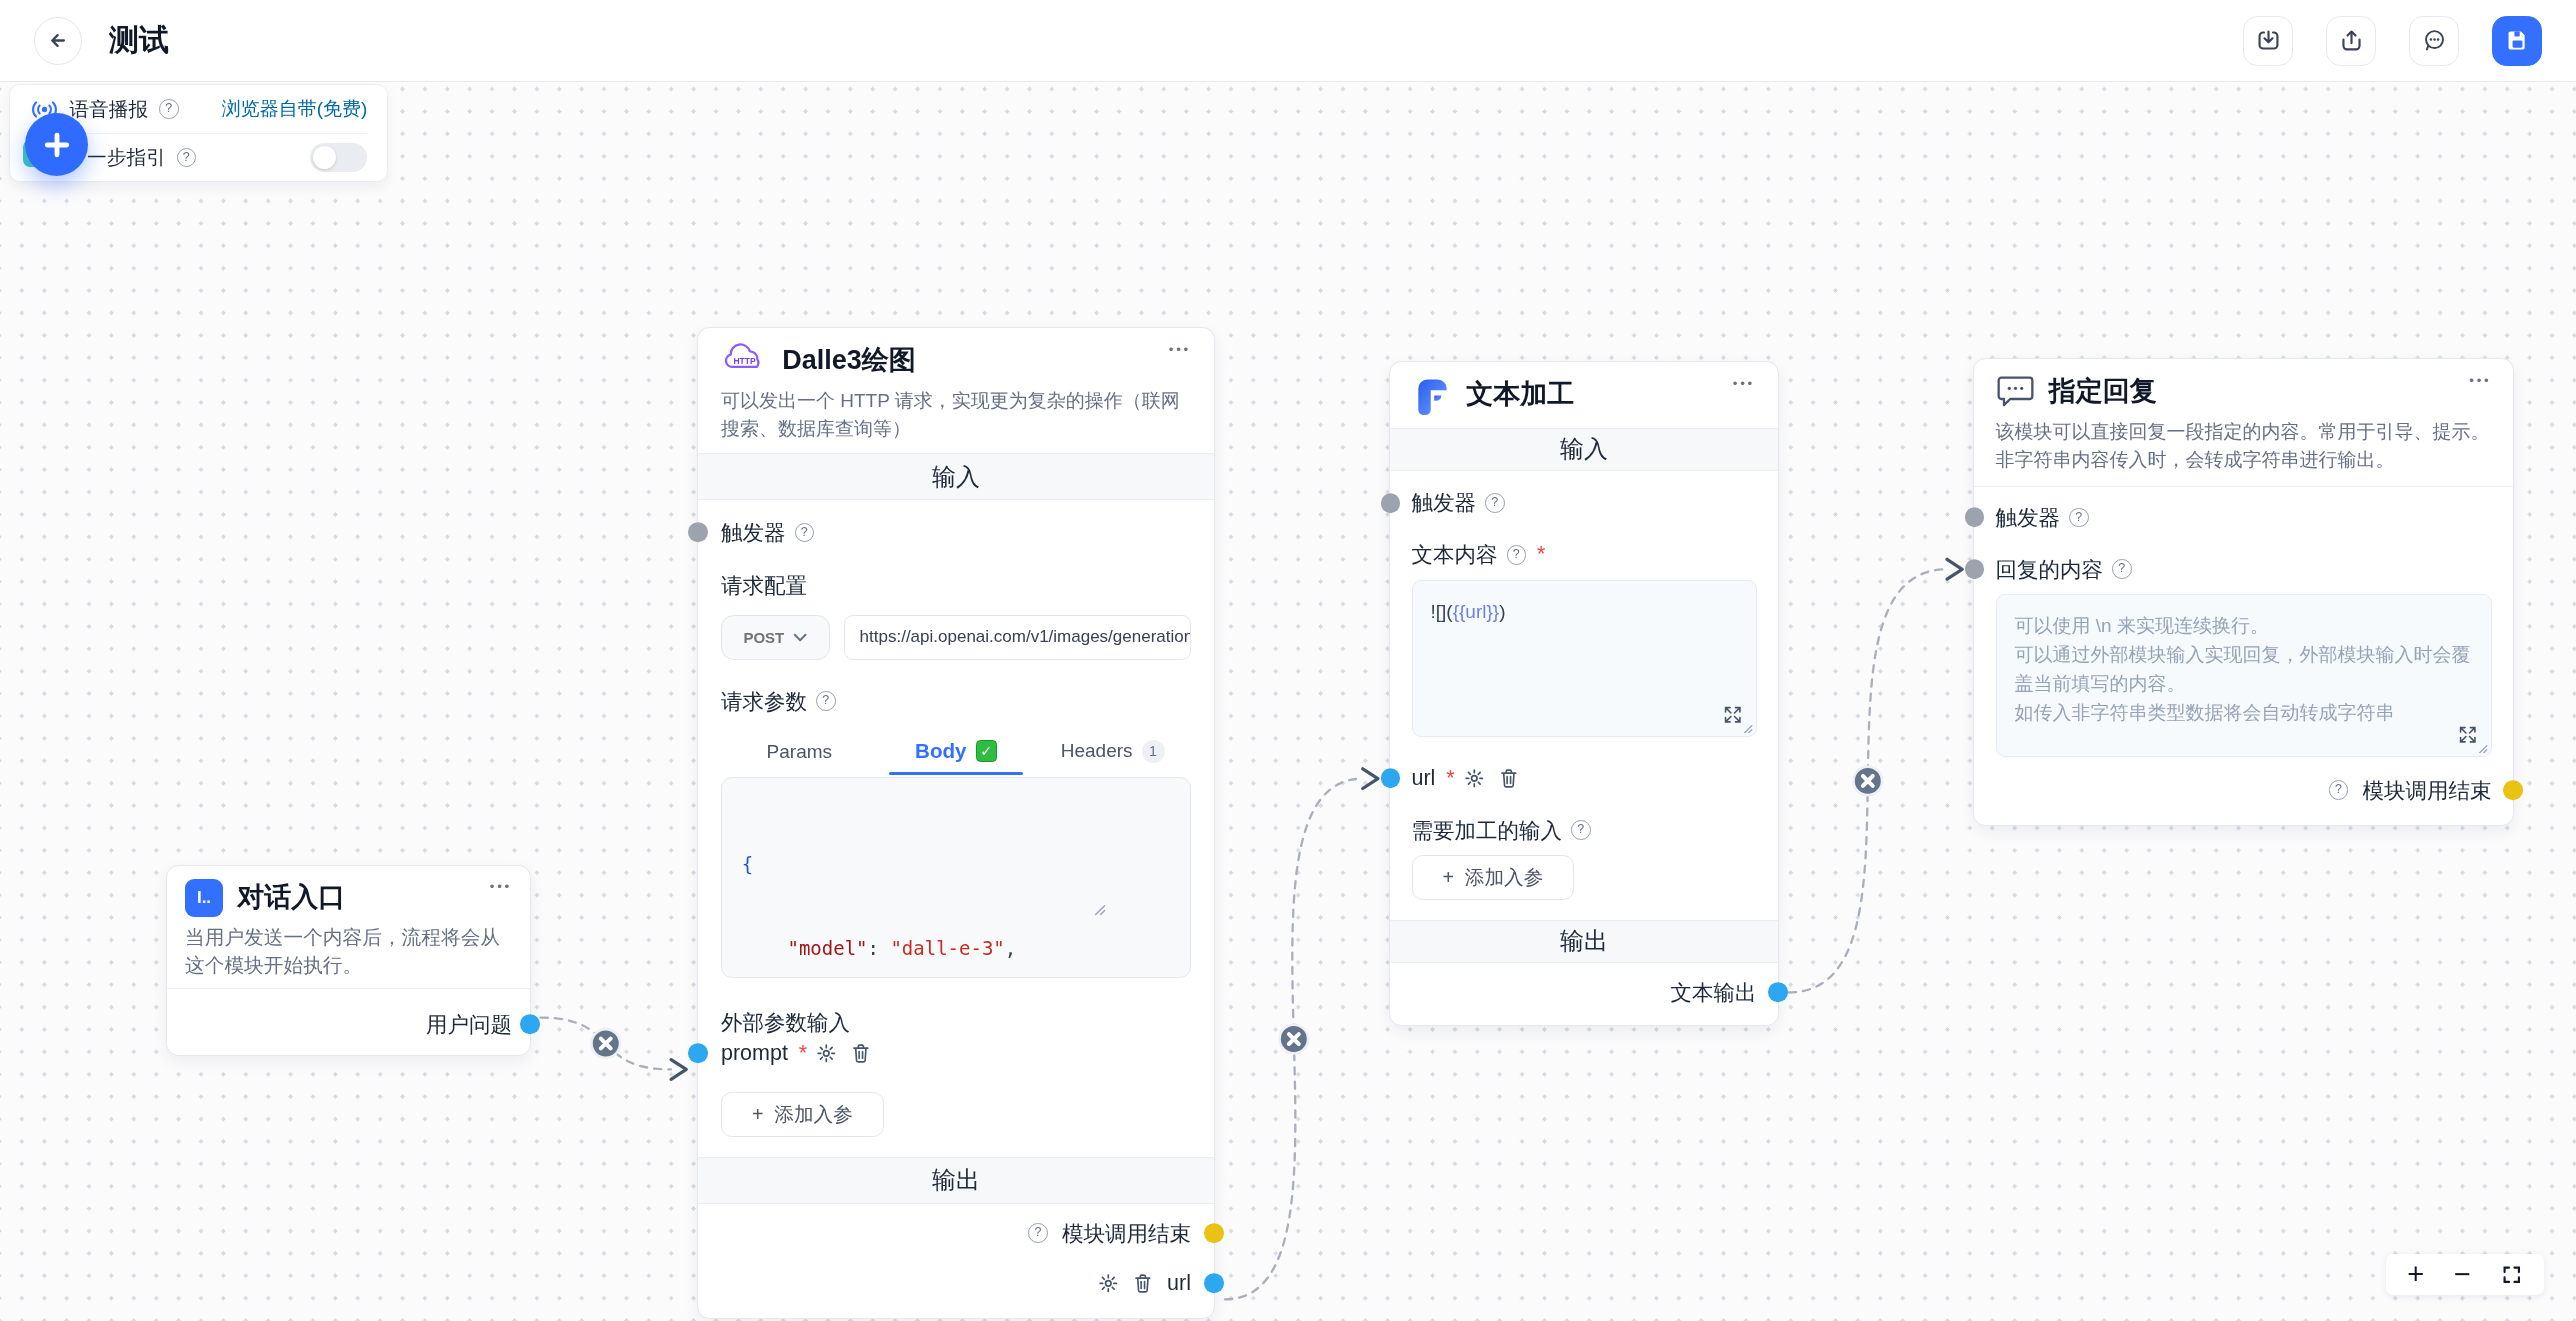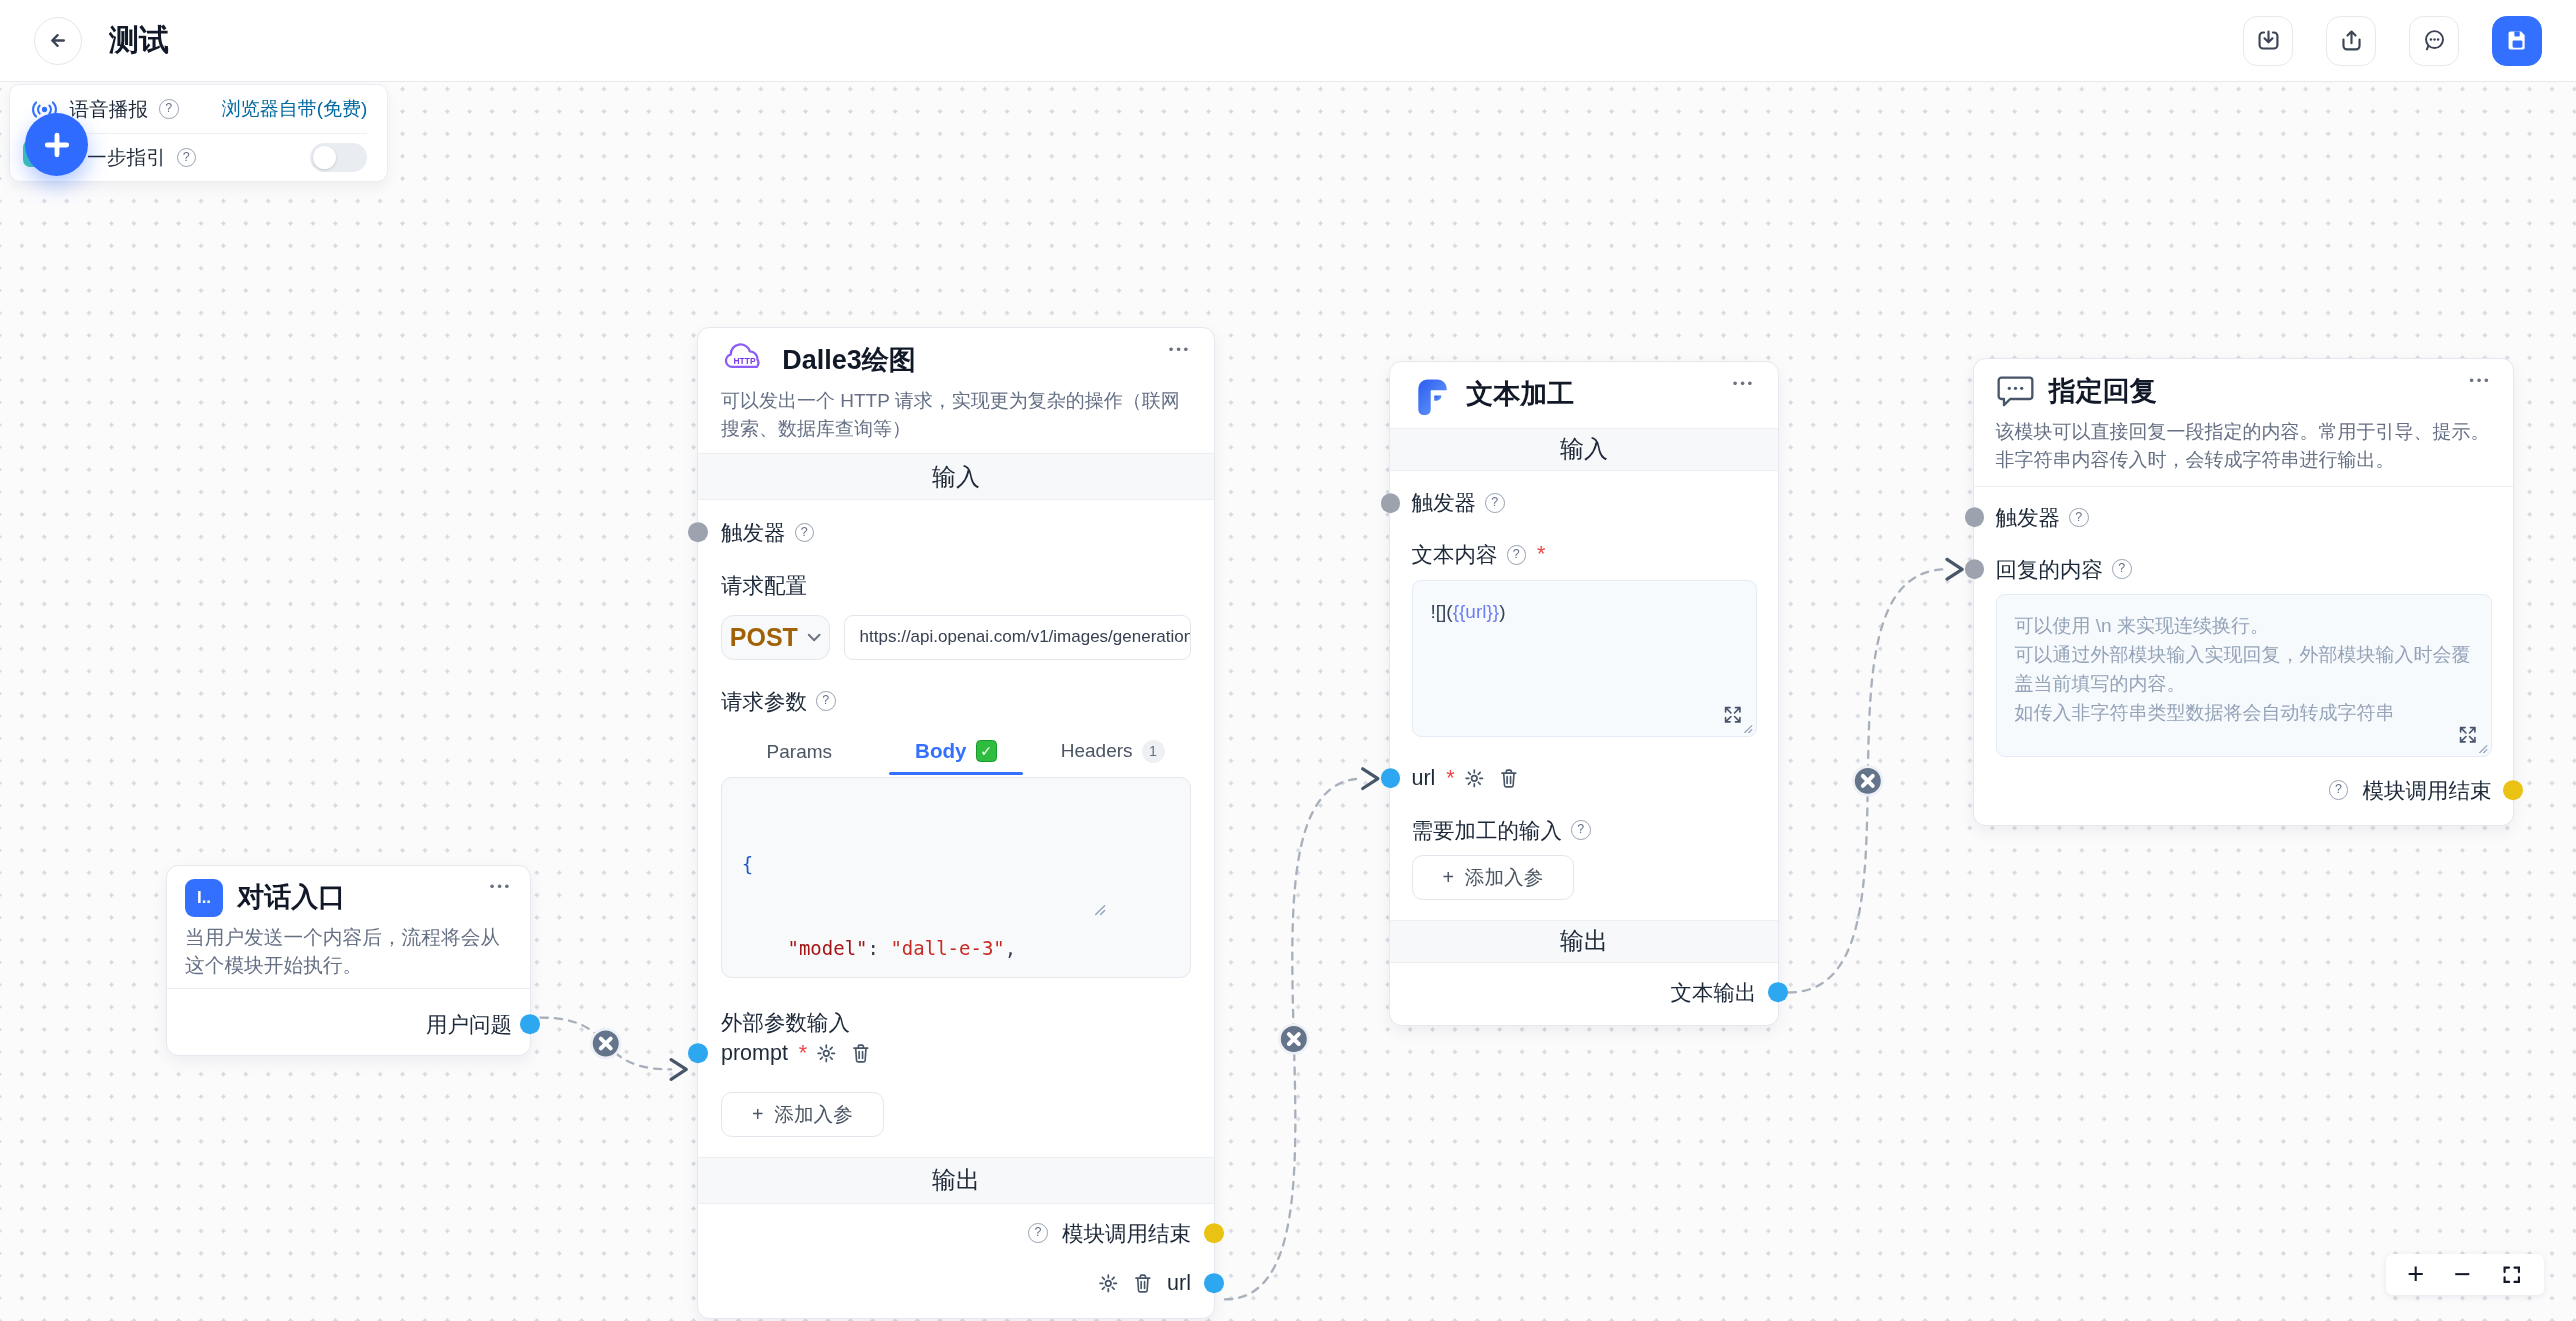--- a/index.html
+++ b/index.html
@@ -100,21 +100,21 @@
     display:inline-flex; align-items:center; justify-content:center; gap:10.7px;
     height:45px; padding:0 30px; border:0.9px solid #e3e6ec; border-radius:10.7px;
     background:#fff; color:#4b5563; font-size:19.7px; cursor:pointer;
   }
   .icon-btn{ cursor:pointer; display:inline-flex; }
 
   
   .select{
     width:109px; height:45px; border:0.9px solid #e3e6ec; border-radius:12.5px; background:#f8f9fb;
     display:flex; align-items:center; justify-content:center; gap:9px;
-    font-size:25px; font-weight:600; color:#a16207; cursor:pointer; flex:0 0 auto;
+    font-size:15px; font-weight:600; color:#737373; cursor:pointer; flex:0 0 auto;
   }
   .url-input{
     flex:1; height:45px; border:0.9px solid #e3e6ec; border-radius:9px; background:#fff;
     display:flex; align-items:center; padding:0 14.3px; font-size:17px; color:#374151;
     white-space:nowrap; overflow:hidden;
   }
   .tabs{ display:flex; align-items:flex-end; margin-top:23px; }
   .tab{ flex:1; text-align:center; padding-bottom:12.5px; font-size:19px; color:#4b5563;
         display:flex; align-items:center; justify-content:center; gap:9px; cursor:pointer; position:relative; }
   .tab.active{ color:#3370ff; font-weight:700; font-size:20.6px; }

